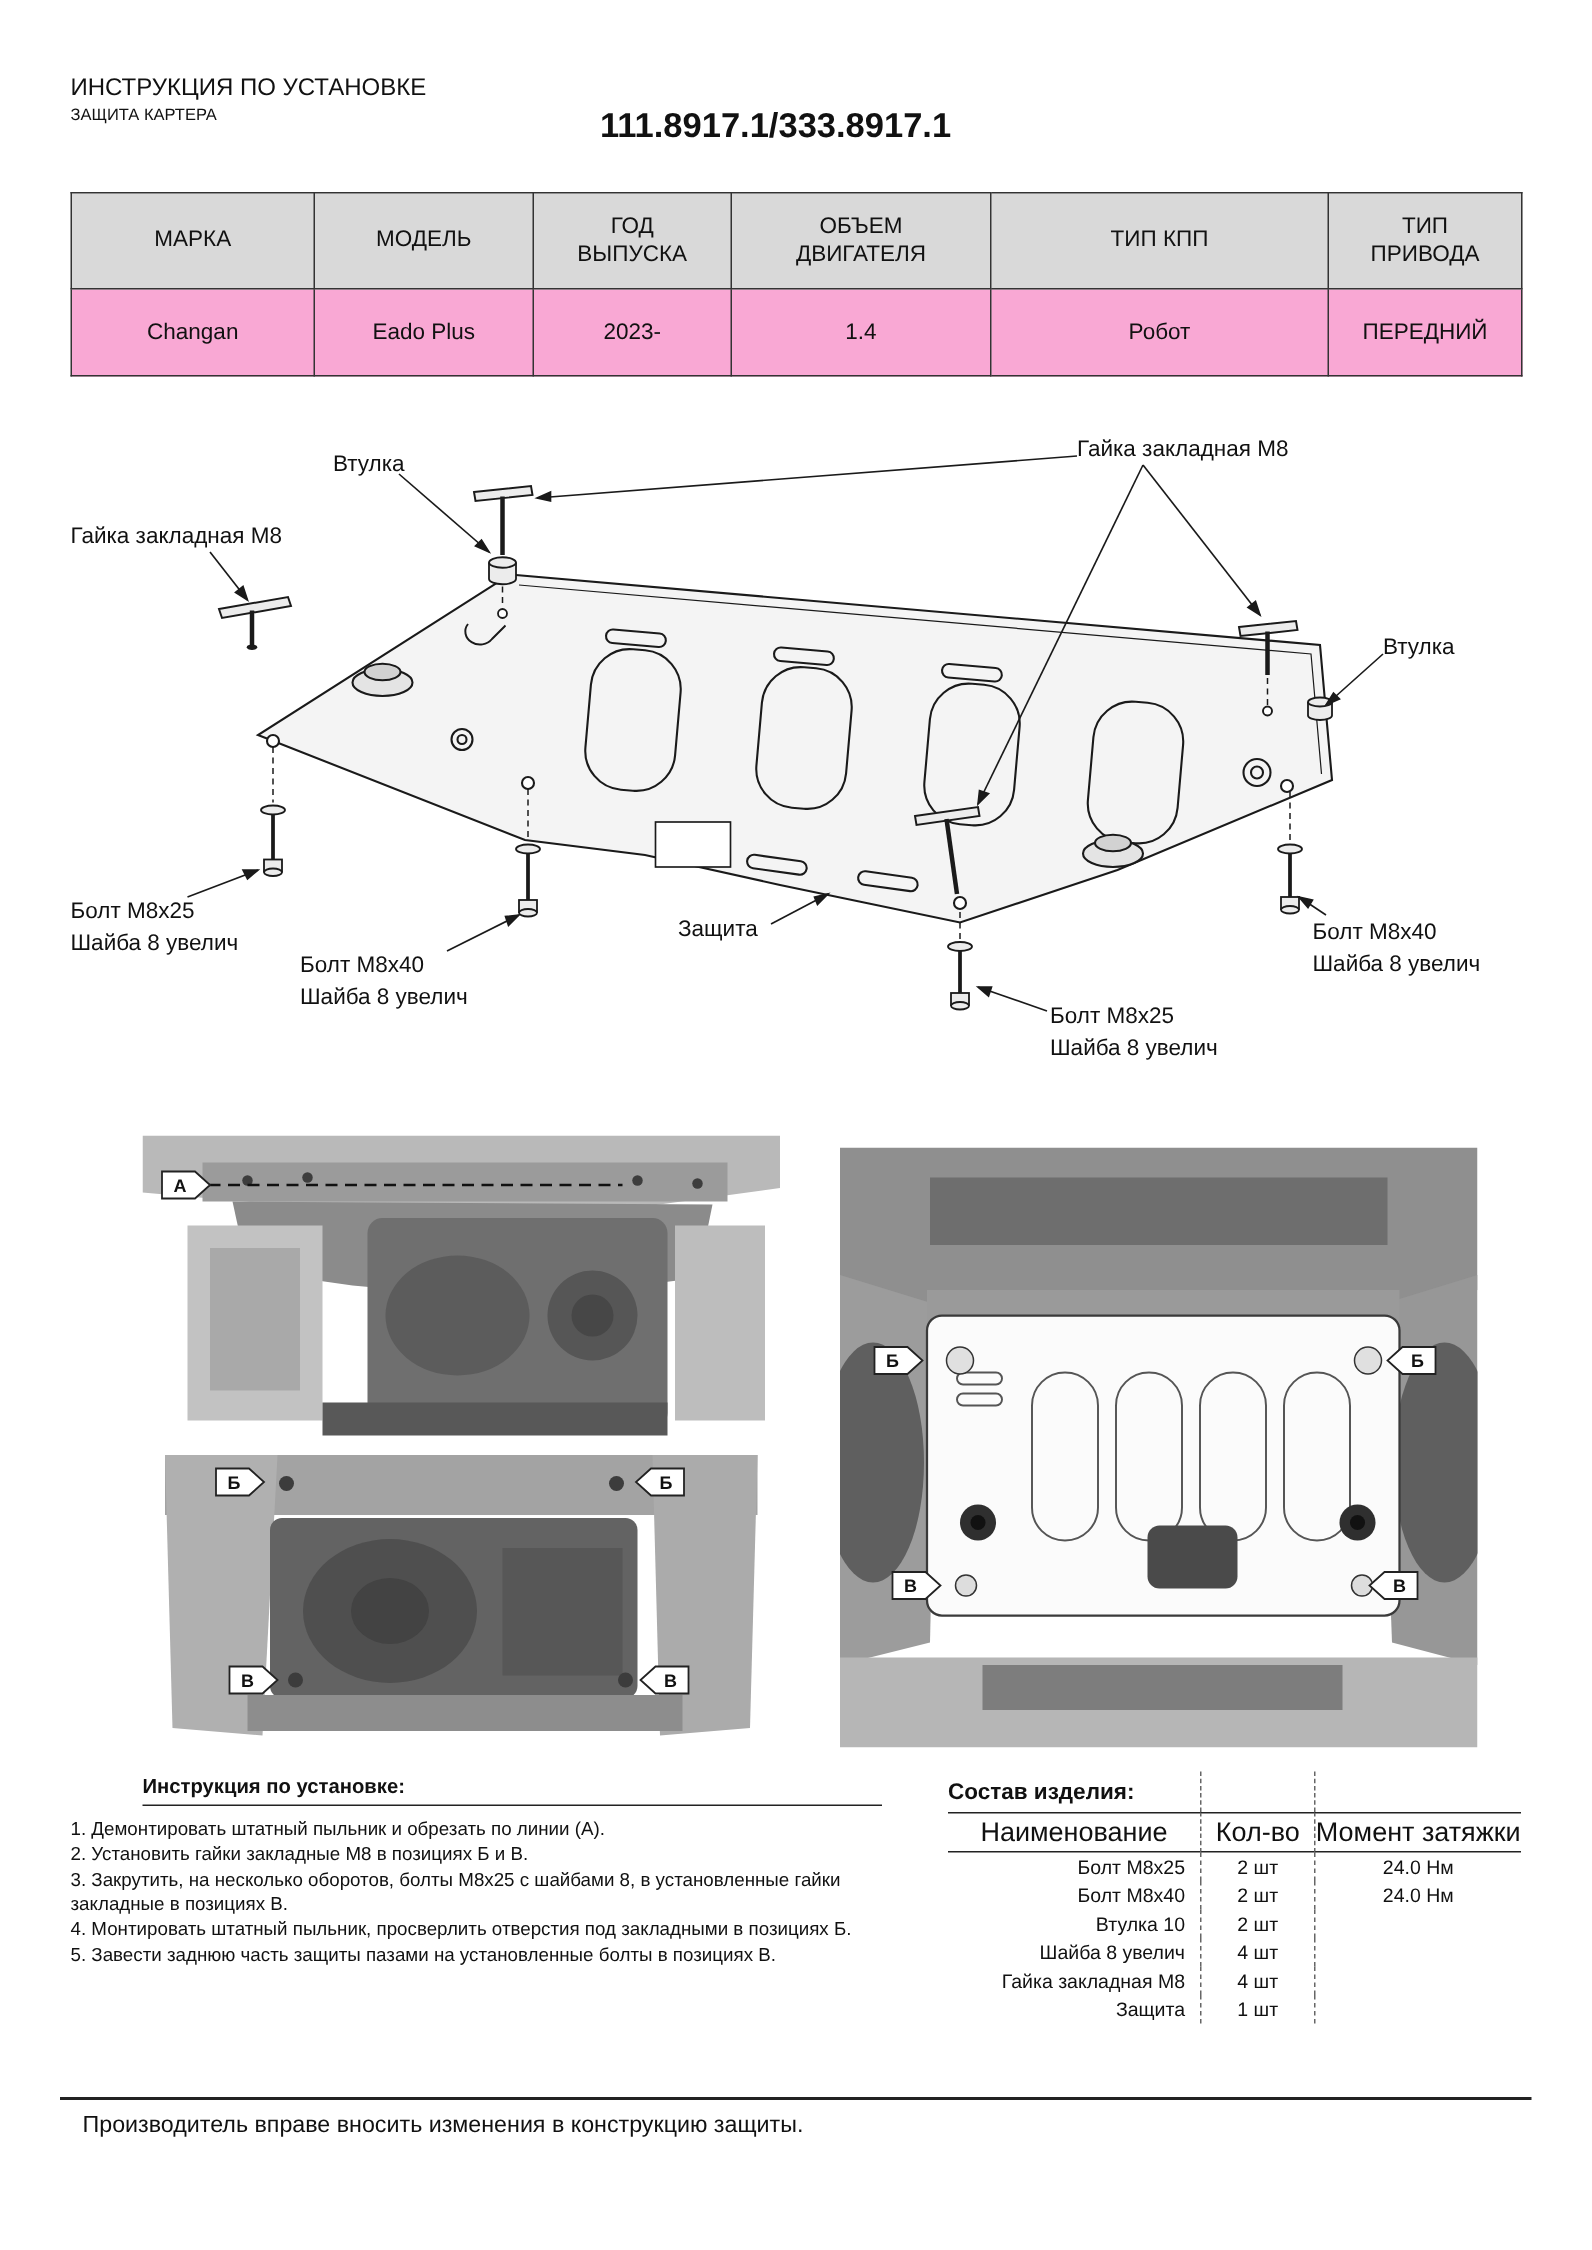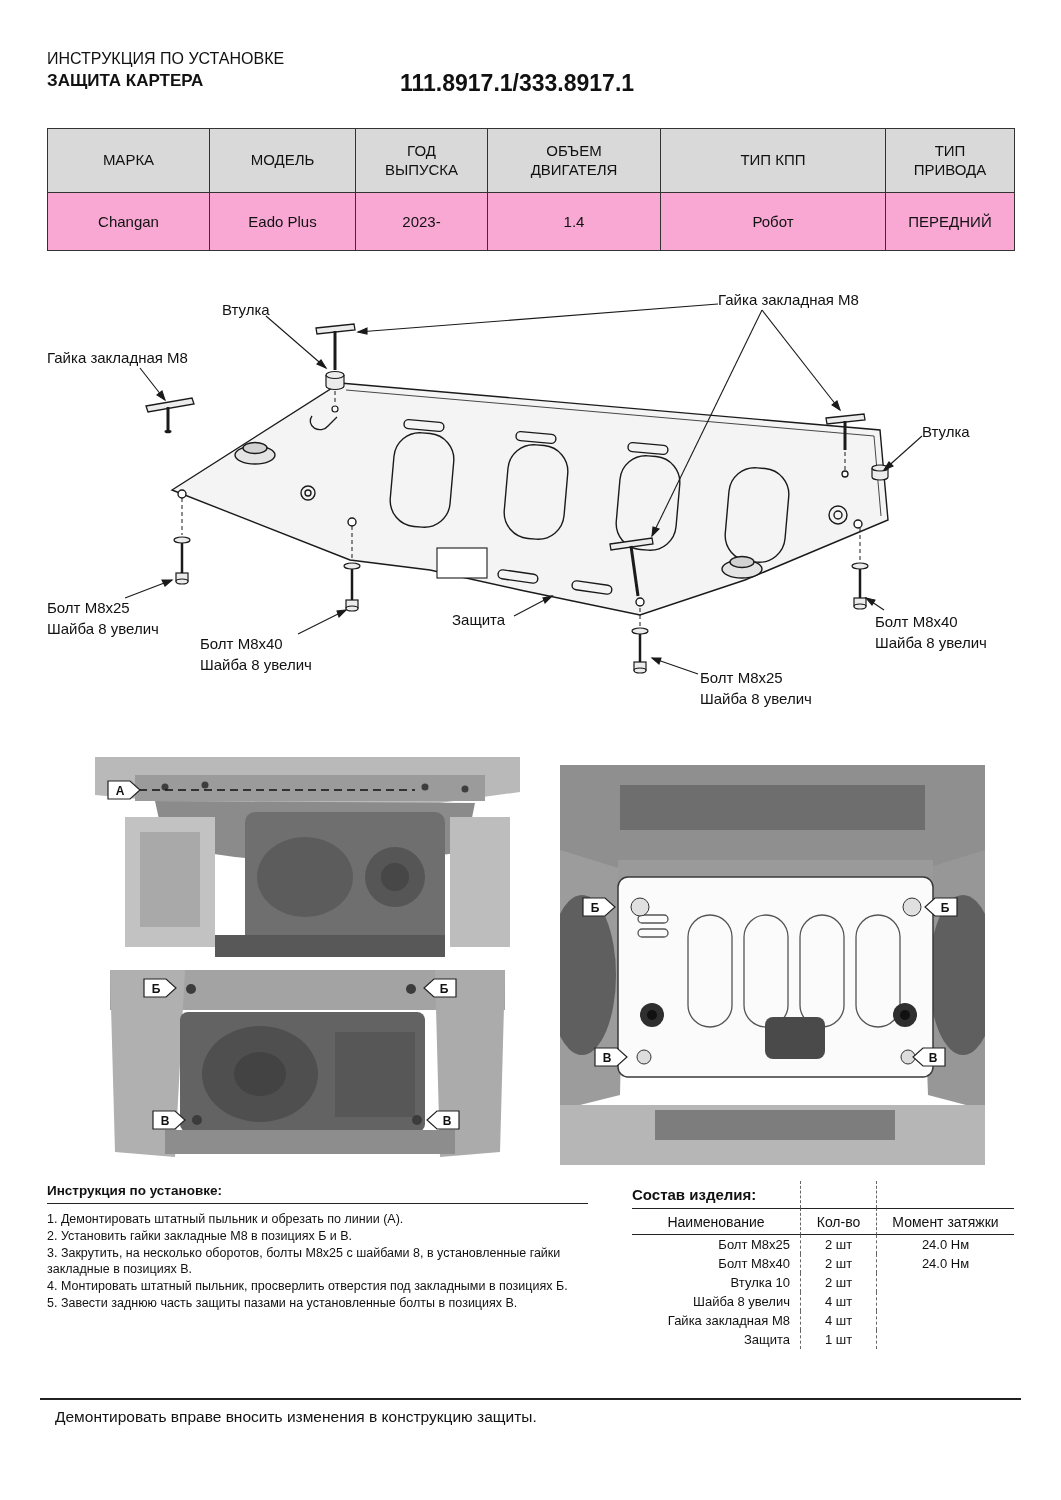--- a/index.html
+++ b/index.html
@@ -2,47 +2,47 @@
 <html><head>
 <meta charset="utf-8">
 <style>
   * { margin:0; padding:0; box-sizing:border-box; }
   html,body { background:#ffffff; }
   body { font-family:"Liberation Sans", sans-serif; color:#111; }
   #page { position:relative; width:1061px; height:1500px; background:#fff; overflow:hidden; }
 
   
   #hdr-line1 { position:absolute; left:47px; top:50px; font-size:16px; }
-  #hdr-line2 { position:absolute; left:47px; top:71px; font-size:17px; font-weight:bold; }
+  #hdr-line2 { position:absolute; left:47px; top:71px; font-size:11px; font-weight:normal; }
   #part-numbers { position:absolute; left:400px; top:70px; font-size:23px; font-weight:bold; }
 
   
   #spec-table { position:absolute; left:47px; top:128px; width:967px; border-collapse:collapse; table-layout:fixed; }
   #spec-table th, #spec-table td { border:1px solid #333; text-align:center; vertical-align:middle; font-size:15px; font-weight:normal; }
   #spec-table th { background:#d9d9d9; height:64px; white-space:pre-line; line-height:1.25; }
   #spec-table td { height:58px; background:#f9a8d4; }
 
   
   #diagram { position:absolute; left:0; top:278px; width:1061px; height:465px; }
   .dlabel { position:absolute; font-size:15px; line-height:1.4; white-space:pre-line; color:#111; }
 
   
   .photo { position:absolute; }
 
   
   #instr { position:absolute; left:47px; top:1183px; width:541px; }
-  #instr .ititle { font-size:13.5px; font-weight:bold; padding-bottom:5px; border-bottom:1.5px solid #222; margin-bottom:7px; }
+  #instr .ititle { font-size:13.5px; font-weight:bold; padding-bottom:5px; border-bottom:1.5px solid #222; margin-bottom:7px;margin-left:48px; }
   #instr .step { font-size:12.5px; line-height:1.34; }
 
   
   #parts { position:absolute; left:632px; top:1181px; width:382px; display:grid; grid-template-columns:168px 76px 138px; }
   #parts .dash { border-left:1px dashed #666; }
   #parts .trow { height:27px; display:flex; align-items:center; }
   #parts .ptitle { font-weight:bold; font-size:15px; }
-  #parts .hdr { border-top:1.5px solid #222; border-bottom:1.5px solid #222; font-size:14px; height:27px; display:flex; align-items:center; justify-content:center; }
+  #parts .hdr { border-top:1.5px solid #222; border-bottom:1.5px solid #222; font-size:18px; height:27px; display:flex; align-items:center; justify-content:center; }
   #parts .cell { font-size:13px; height:19px; display:flex; align-items:center; justify-content:center; }
   #parts .name { justify-content:flex-end; padding-right:10px; }
 
   
   #footer-line { position:absolute; left:40px; top:1398px; width:981px; border-top:2px solid #222; }
   #footer-note { position:absolute; left:55px; top:1408px; font-size:15.5px; }
 </style>
 </head>
 <body>
 
@@ -361,15 +361,15 @@
     <div class="cell name">Гайка закладная М8</div>
     <div class="cell dash">4 шт</div>
     <div class="cell dash"></div>
 
     <div class="cell name">Защита</div>
     <div class="cell dash">1 шт</div>
     <div class="cell dash"></div>
   </div>
 
   <div id="footer-line"></div>
-  <div id="footer-note">Демонтировать вправе вносить изменения в конструкцию защиты.</div>
+  <div id="footer-note">Производитель вправе вносить изменения в конструкцию защиты.</div>
 
 </div>
 
 </body></html>

